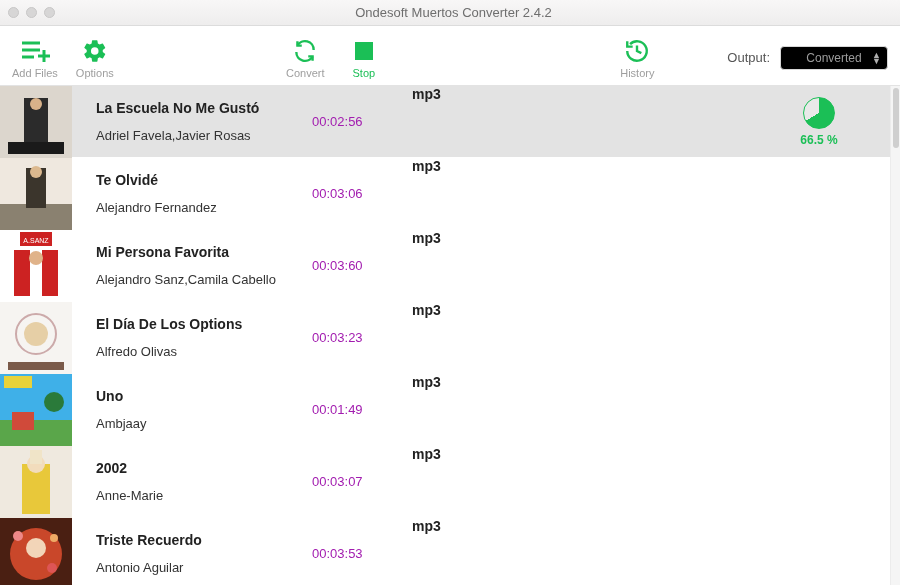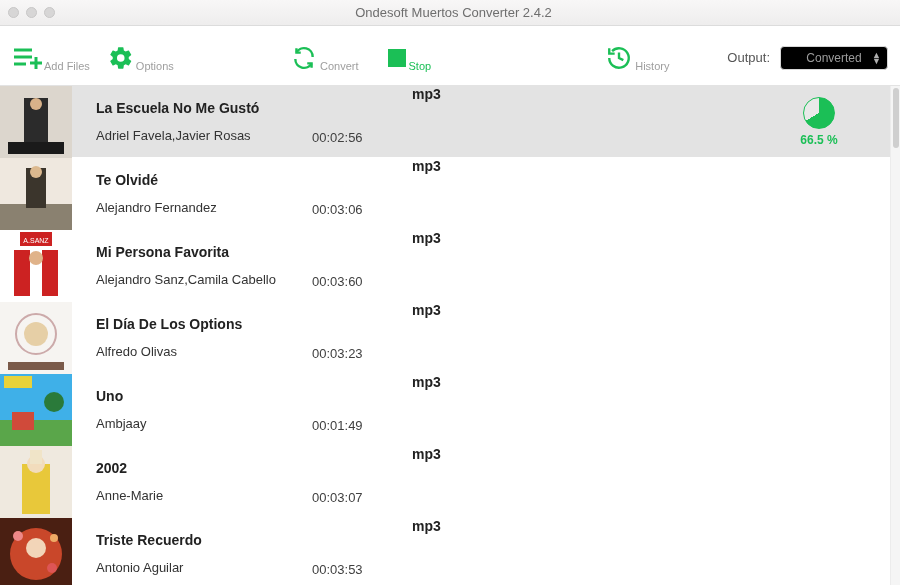--- a/index.html
+++ b/index.html
@@ -14,21 +14,21 @@
   .traffic .dot { width: 11px; height: 11px; border-radius: 50%; background: #d7d6d6; border: 1px solid #c8c7c7; }
   .titlebar .title { flex: 1; text-align: center; margin-left: -40px; }
   .toolbar {
     height: 60px; display: flex; align-items: center; padding: 6px 12px 2px 12px;
     border-bottom: 1px solid #e3e3e3;
   }
   .tb-left { display: flex; gap: 18px; }
   .tb-center { flex: 1; display: flex; justify-content: center; gap: 28px; }
   .tb-hist { display: flex; justify-content: center; width: 180px; }
   .tb-right { display: flex; align-items: center; gap: 10px; }
-  .tb-item { display: flex; flex-direction: row; align-items: flex-end; gap: 2px; font-size: 11px; color: #9e9e9e; cursor: pointer; }
+  .tb-item { display: flex; flex-direction: column; align-items: center; gap: 2px; font-size: 11px; color: #9e9e9e; cursor: pointer; }
   .tb-item.stop { color: #1bbf56; }
   .tb-item .icon { height: 28px; display: flex; align-items: center; justify-content: center; }
   .output-label { font-size: 13px; color: #555; }
   .output-select {
     width: 108px; height: 24px; background: #000000; border: 1px solid #d8d8d8; border-radius: 4px;
     display: flex; align-items: center; justify-content: center; font-size: 12px; color: #9c9c9c; position: relative;
   }
   .output-select .chev { position: absolute; right: 6px; color: #b0b0b0; font-size: 9px; display: flex; flex-direction: column; line-height: 6px; }
   .content { position: relative; height: calc(585px - 26px - 60px); display: flex; }
   .list { flex: 1; overflow-y: auto; }
@@ -37,21 +37,21 @@
   .row {
     display: flex; align-items: center; height: 72px; border-bottom: 1px solid #fff;
     padding-right: 16px;
   }
   .row.active { background: #e3e3e3; }
   .art { width: 72px; height: 72px; overflow: hidden; display: flex; align-items: center; justify-content: center; }
   .art svg { width: 72px; height: 72px; }
   .meta { flex: 0 0 240px; padding-left: 24px; display: flex; flex-direction: column; justify-content: center; gap: 12px; }
   .song-title { font-size: 14px; font-weight: 700; color: #222; }
   .artist { font-size: 13px; color: #333; }
-  .duration { flex: 0 0 100px; font-size: 13px; color: #404040; align-self: flex-end; padding-bottom: 12px; }
+  .duration { flex: 0 0 100px; font-size: 13px; color: #a21caf; align-self: flex-end; padding-bottom: 28px; }
   .fmtcol { flex: 0 0 160px; font-size: 14px; font-weight: 700; color: #222; align-self: flex-start; padding-top: 0; }
   .spacer { flex: 1; }
   .progcol { flex: 0 0 110px; display: flex; flex-direction: column; align-items: center; gap: 4px; }
   .pie { width: 32px; height: 32px; border-radius: 50%; background: conic-gradient(#1bbf56 0deg, #1bbf56 var(--deg), #e9e9e9 var(--deg), #e9e9e9 360deg); border: 1px solid #1bbf56; }
   .pct { font-size: 12px; font-weight: 700; color: #1bbf56; }
   
   .green { color: #1bbf56; }
 </style>
 </head>
 <body>

